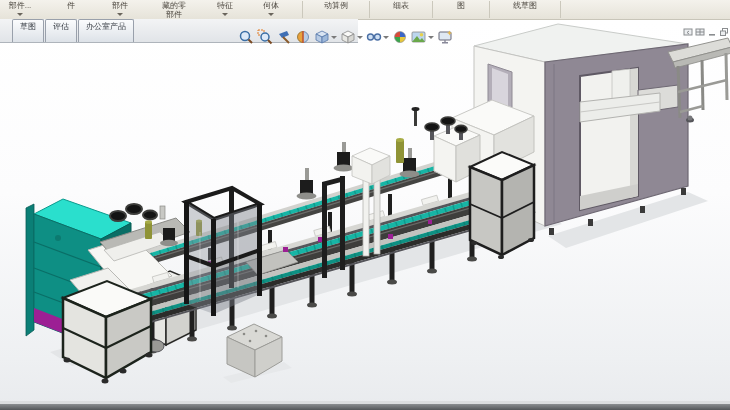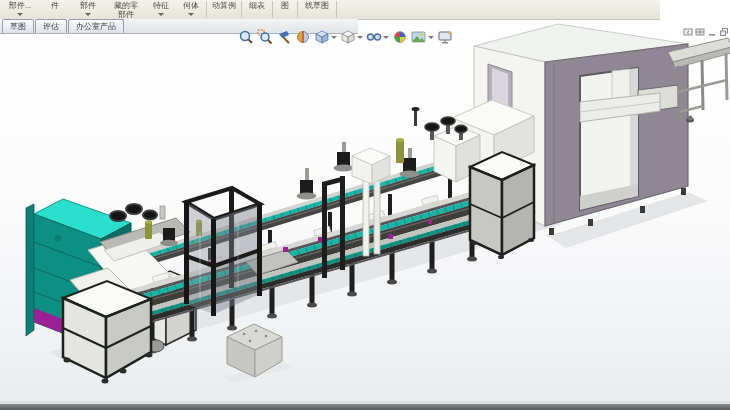--- a/index.html
+++ b/index.html
@@ -1,32 +1,32 @@
 <!DOCTYPE html>
 <html style="--c-teal: #0e8f84; --c-teal-top: #2adfcd; --c-teal-dark: #0a6e66; --c-belt: #17b5a5; --c-belt2: #0e9183; --c-magenta: #9c1f94; --c-mauve: #8f8894; --c-mauve-dark: #6e6873; --c-frame-dark: #1e1e1e; --c-panel-white: #f4f4f1; --c-panel-gray: #c9c9c5; --c-olive: #8f9336; --c-metal: #b9b9b5;"><head>
 <meta charset="utf-8">
 <style>
   html,body{margin:0;padding:0;}
   body{width:730px;height:410px;overflow:hidden;position:relative;
        font-family:"Liberation Sans","DejaVu Sans",sans-serif;background:#fff;}
 
   
-  .ribbon{position:absolute;left:0;top:0;width:660px;height:19px;
+  .ribbon{position:absolute;left:0;top:0;width:730px;height:19px;
           background:linear-gradient(#f4f2ec,#e6e3d9);border-bottom:1px solid #c8c5b9;
-          display:flex;align-items:flex-start;}
+          display:flex;align-items:flex-start;gap:16px;}
   .rbtn{display:flex;flex-direction:column;align-items:center;justify-content:flex-start;
         font-size:8px;line-height:9px;color:#4d4840;padding-top:1px;height:19px;box-sizing:border-box;}
   .rbtn .caret{width:0;height:0;border-left:3px solid transparent;border-right:3px solid transparent;
                border-top:3px solid #6a655c;margin-top:3px;}
   .rsep{width:1px;height:17px;background:#cbc8bc;margin-top:1px;}
 
   
-  .tabbar{position:absolute;left:0;top:19px;width:358px;height:15px;
+  .tabbar{position:absolute;left:0;top:19px;width:358px;height:24px;
           background:linear-gradient(#f3f4f5,#e1e4e8);border-bottom:1px solid #aeb4bb;
-          display:flex;align-items:stretch;padding-left:2px;box-sizing:border-box;}
+          display:flex;align-items:stretch;padding-left:12px;box-sizing:border-box;}
   .tab{font-size:8px;line-height:13px;color:#373c43;padding:0 7px;margin-right:1px;
        border:1px solid #99a0ab;border-bottom:none;background:linear-gradient(#fbfcfd,#dde2e8);
        border-radius:2px 2px 0 0;}
 
   
   .hud{position:absolute;left:237px;top:28px;height:18px;display:flex;align-items:center;gap:1px;}
   .hud-btn{display:flex;align-items:center;padding:0 1px;background:transparent;border:none;}
   .hud-caret{width:0;height:0;border-left:3px solid transparent;border-right:3px solid transparent;
              border-top:3px solid #7a7a7a;margin-left:1px;}
 

